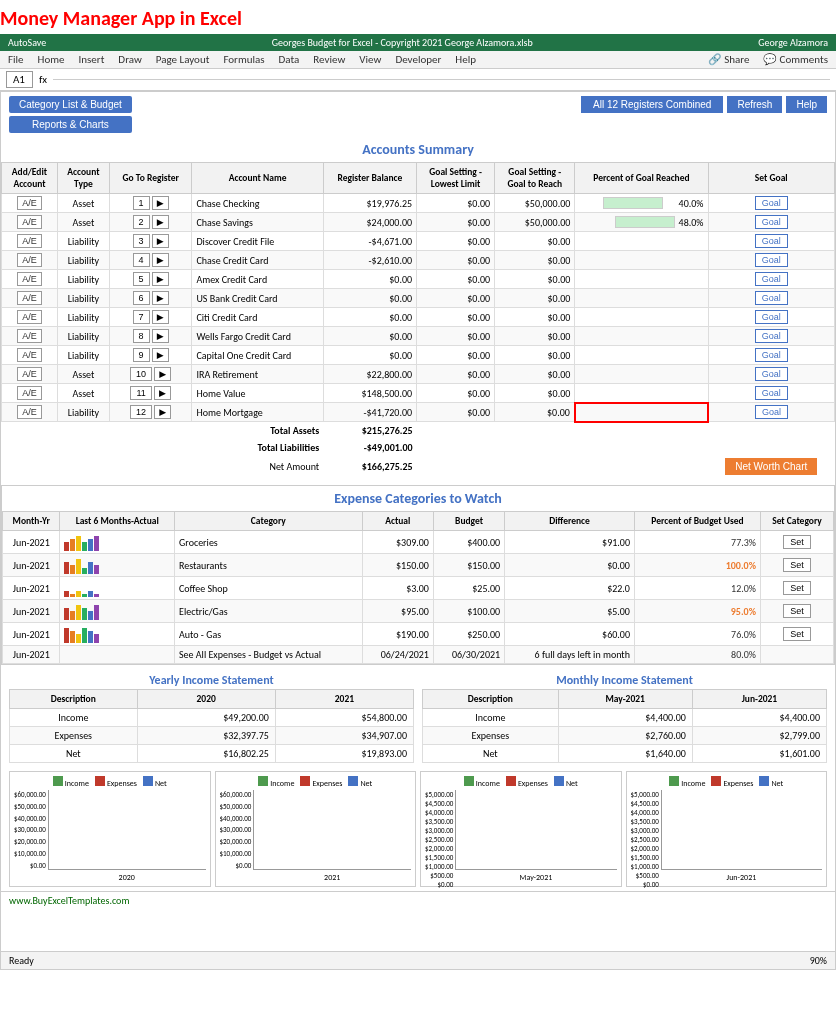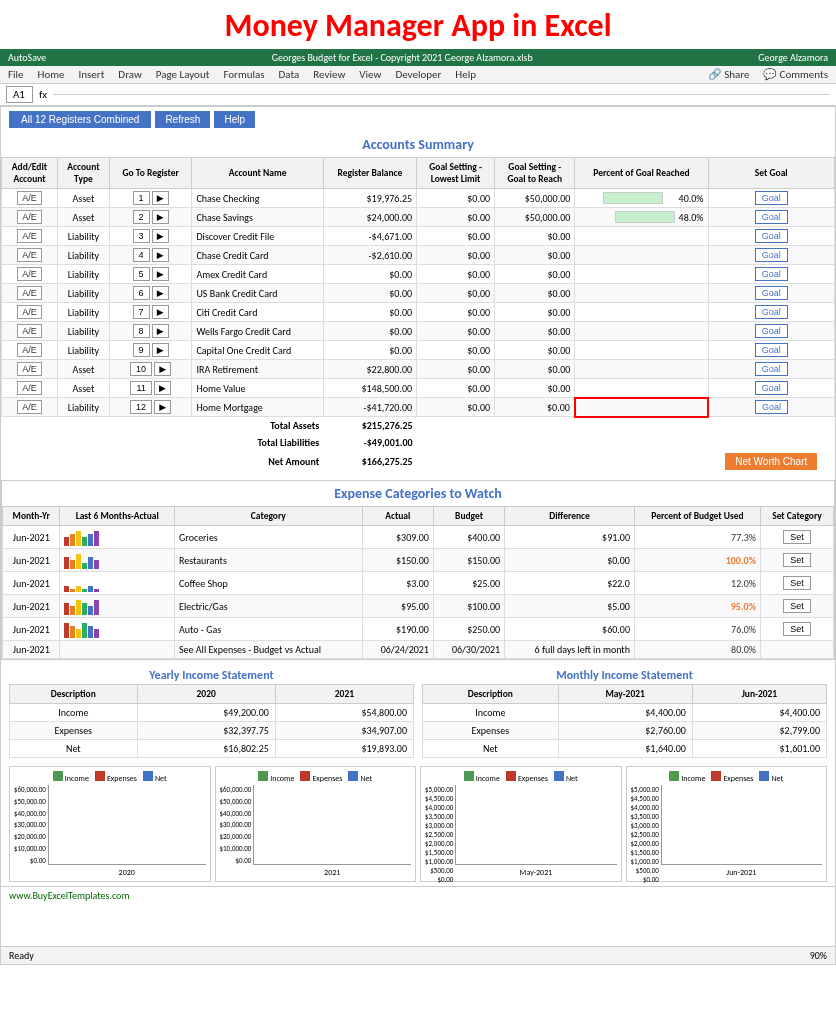--- a/index.html
+++ b/index.html
@@ -1,19 +1,19 @@
 <!DOCTYPE html>
 <html><head>
   <meta charset="utf-8">
   <style>
     * { box-sizing: border-box; margin: 0; padding: 0; }
     body { font-family: Calibri, Arial, sans-serif; font-size: 11px; background: #fff; width: 836px; overflow-x: hidden; }
     
     
-    .app-title { text-align: center; font-size: 32px; font-weight: bold; color: red; padding: 6px 0 4px; background: #fff; }
+    .app-title { font-size: 20px; font-weight: bold; color: red; padding: 6px 0 4px; background: #fff; }
     
     
     .excel-ribbon { background: #217346; color: #fff; font-size: 10px; padding: 2px 8px; display: flex; align-items: center; justify-content: space-between; }
     .excel-menu { background: #f3f3f3; border-bottom: 1px solid #ccc; padding: 2px 8px; display: flex; gap: 14px; font-size: 11px; color: #333; }
     .excel-menu span { cursor: pointer; }
     .formula-bar { background: #fff; border-bottom: 1px solid #ccc; padding: 2px 6px; display: flex; align-items: center; gap: 6px; font-size: 11px; }
     .cell-ref { border: 1px solid #999; padding: 1px 6px; width: 27px; font-size: 11px; }
     
     
     .main-content { background: #fff; border: 1px solid #ccc; }
@@ -109,20 +109,24 @@
 
 <div class="formula-bar">
   <span class="cell-ref">A1</span>
   <span>fx</span>
   <span style="flex:1; border-bottom:1px solid #ccc;"></span>
 </div>
 
 <div class="main-content">
 
   <div class="top-buttons">
+    <div class="btn-group-left">
+      <button class="btn-cat">Category List &amp; Budget</button>
+      <button class="btn-reports">Reports &amp; Charts</button>
+    </div>
     <div class="btn-group-right">
       <button class="btn-all12">All 12 Registers Combined</button>
       <button class="btn-refresh">Refresh</button>
       <button class="btn-help">Help</button>
     </div>
   </div>
 
   <div class="section-title">Accounts Summary</div>
 
   <table class="acct-table">
@@ -328,21 +332,21 @@
         <td colspan="4" class="right" style="text-align:right; font-weight:bold; font-size:10px;">Total Assets</td>
         <td class="right" style="text-align:right; font-weight:bold;">$215,276.25</td>
         <td colspan="4"></td>
       </tr>
       <tr class="totals-row">
         <td colspan="4" class="right" style="text-align:right; font-weight:bold; font-size:10px;">Total Liabilities</td>
         <td class="right" style="text-align:right; font-weight:bold;">-$49,001.00</td>
         <td colspan="4"></td>
       </tr>
       <tr class="totals-row">
-        <td colspan="4" class="right" style="text-align:right; font-weight:bold; font-size:10px;margin-left:31px;">Net Amount</td>
+        <td colspan="4" class="right" style="text-align:right; font-weight:normal; font-size:10px;margin-left:31px;">Net Amount</td>
         <td class="right" style="text-align:right; font-weight:bold;">$166,275.25</td>
         <td colspan="3"></td>
         <td><button class="net-worth-btn">Net Worth Chart</button></td>
       </tr>
     </tfoot>
   </table>
 
   <div class="expense-section">
     <div class="section-title">Expense Categories to Watch</div>
     <table class="expense-table">

